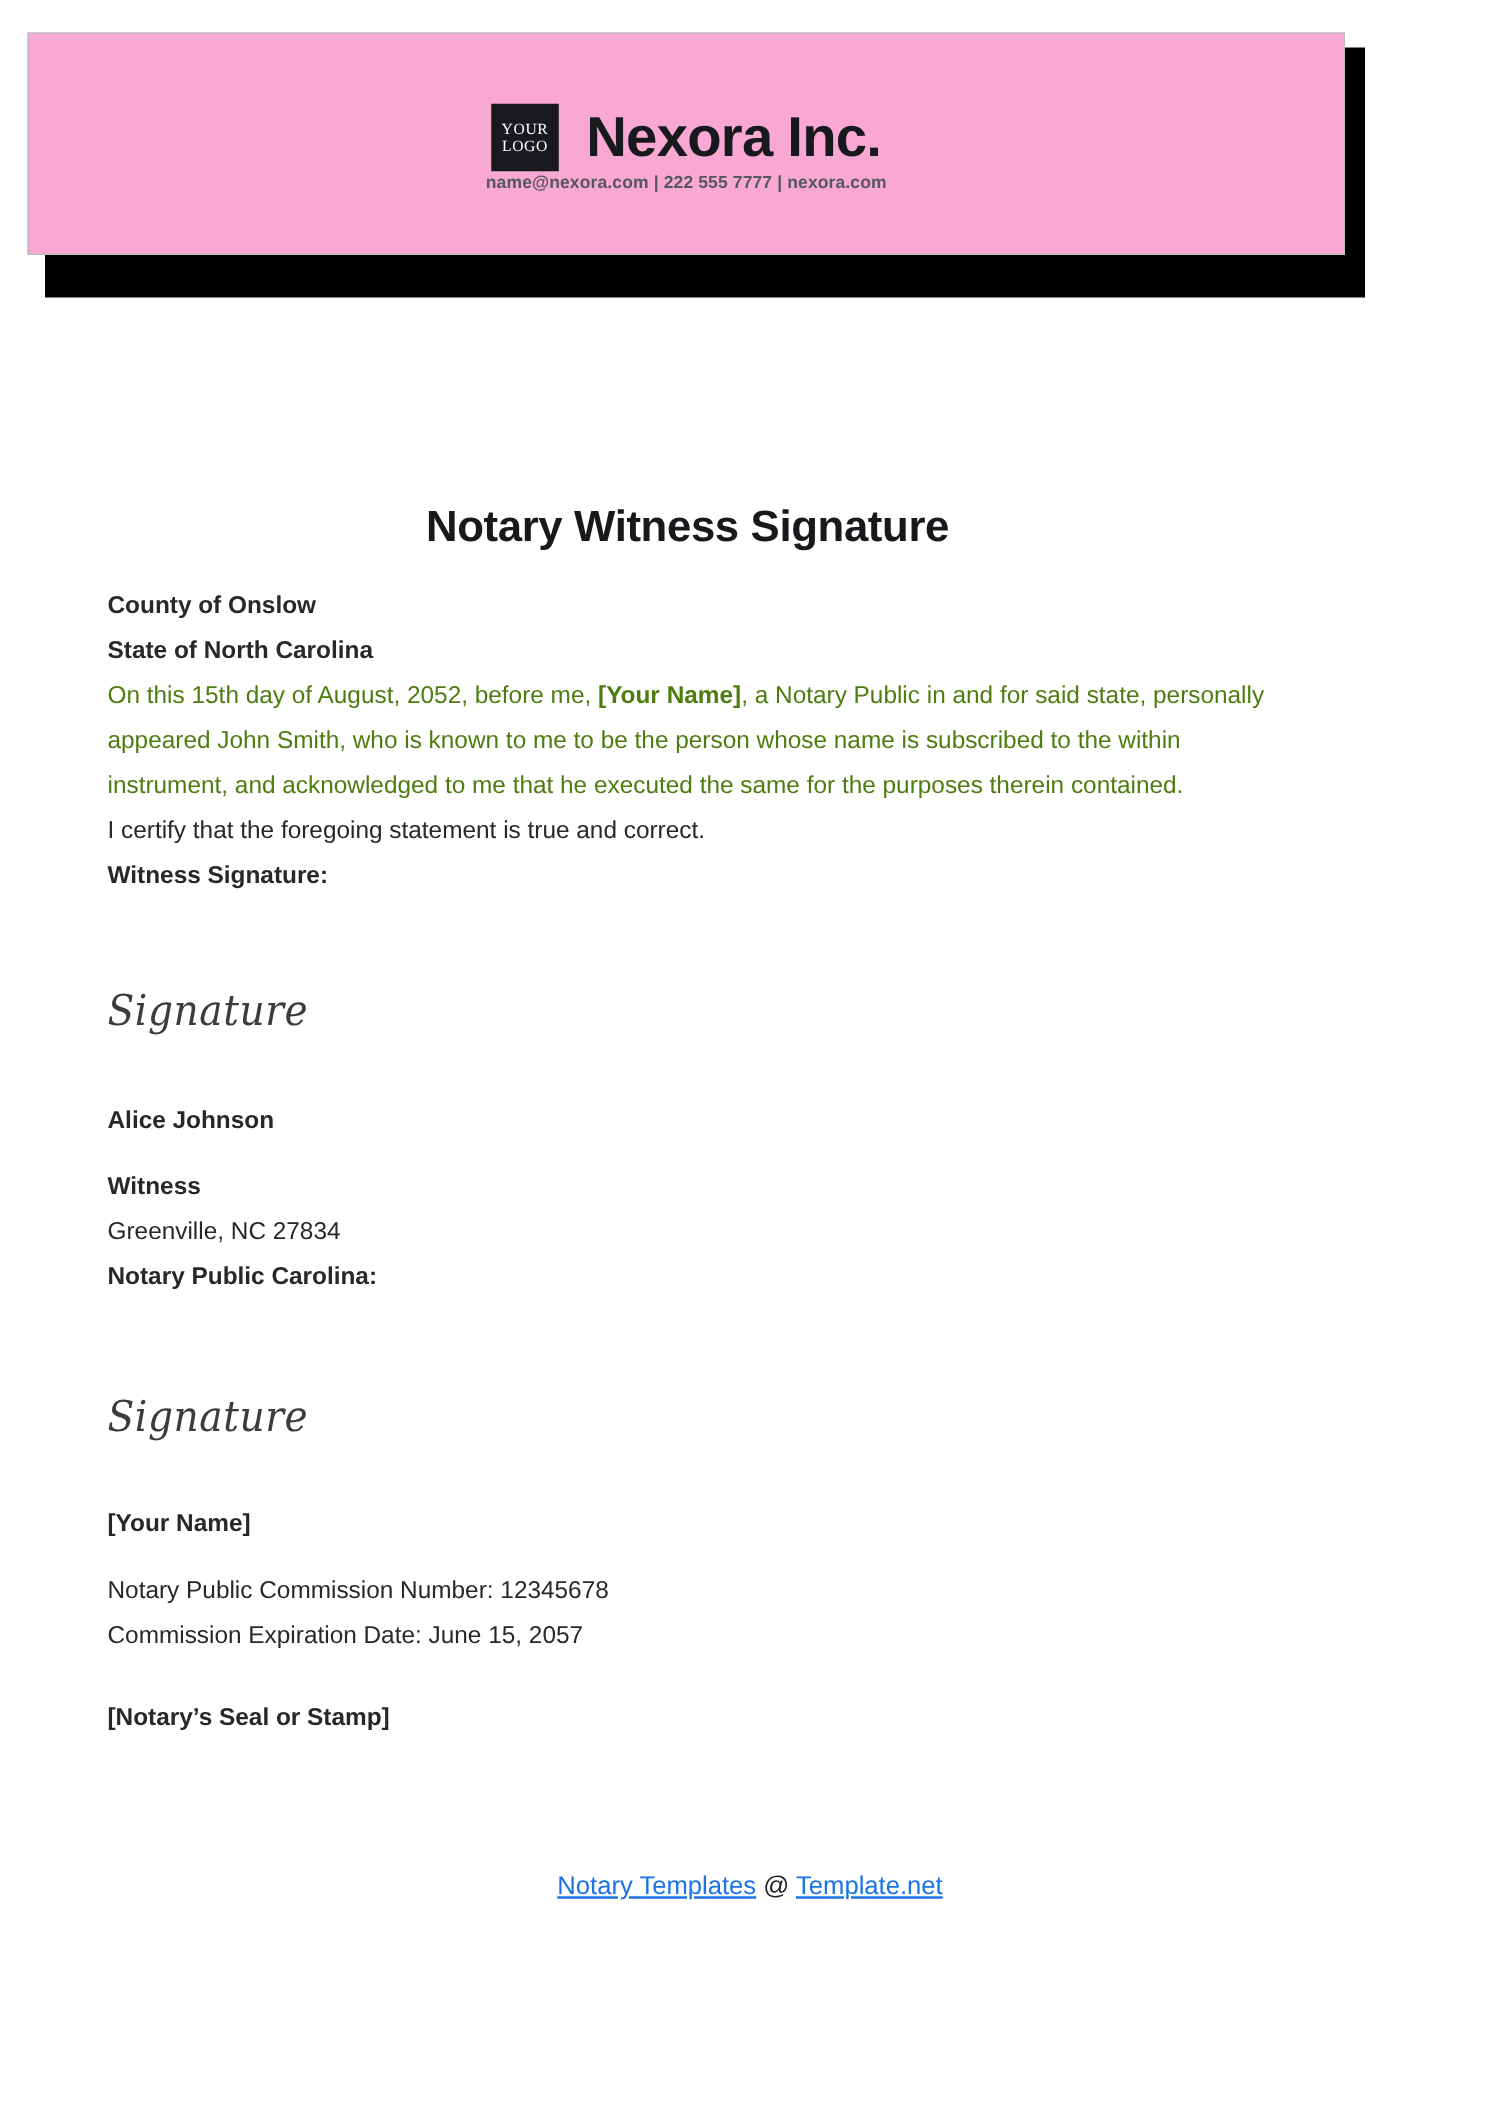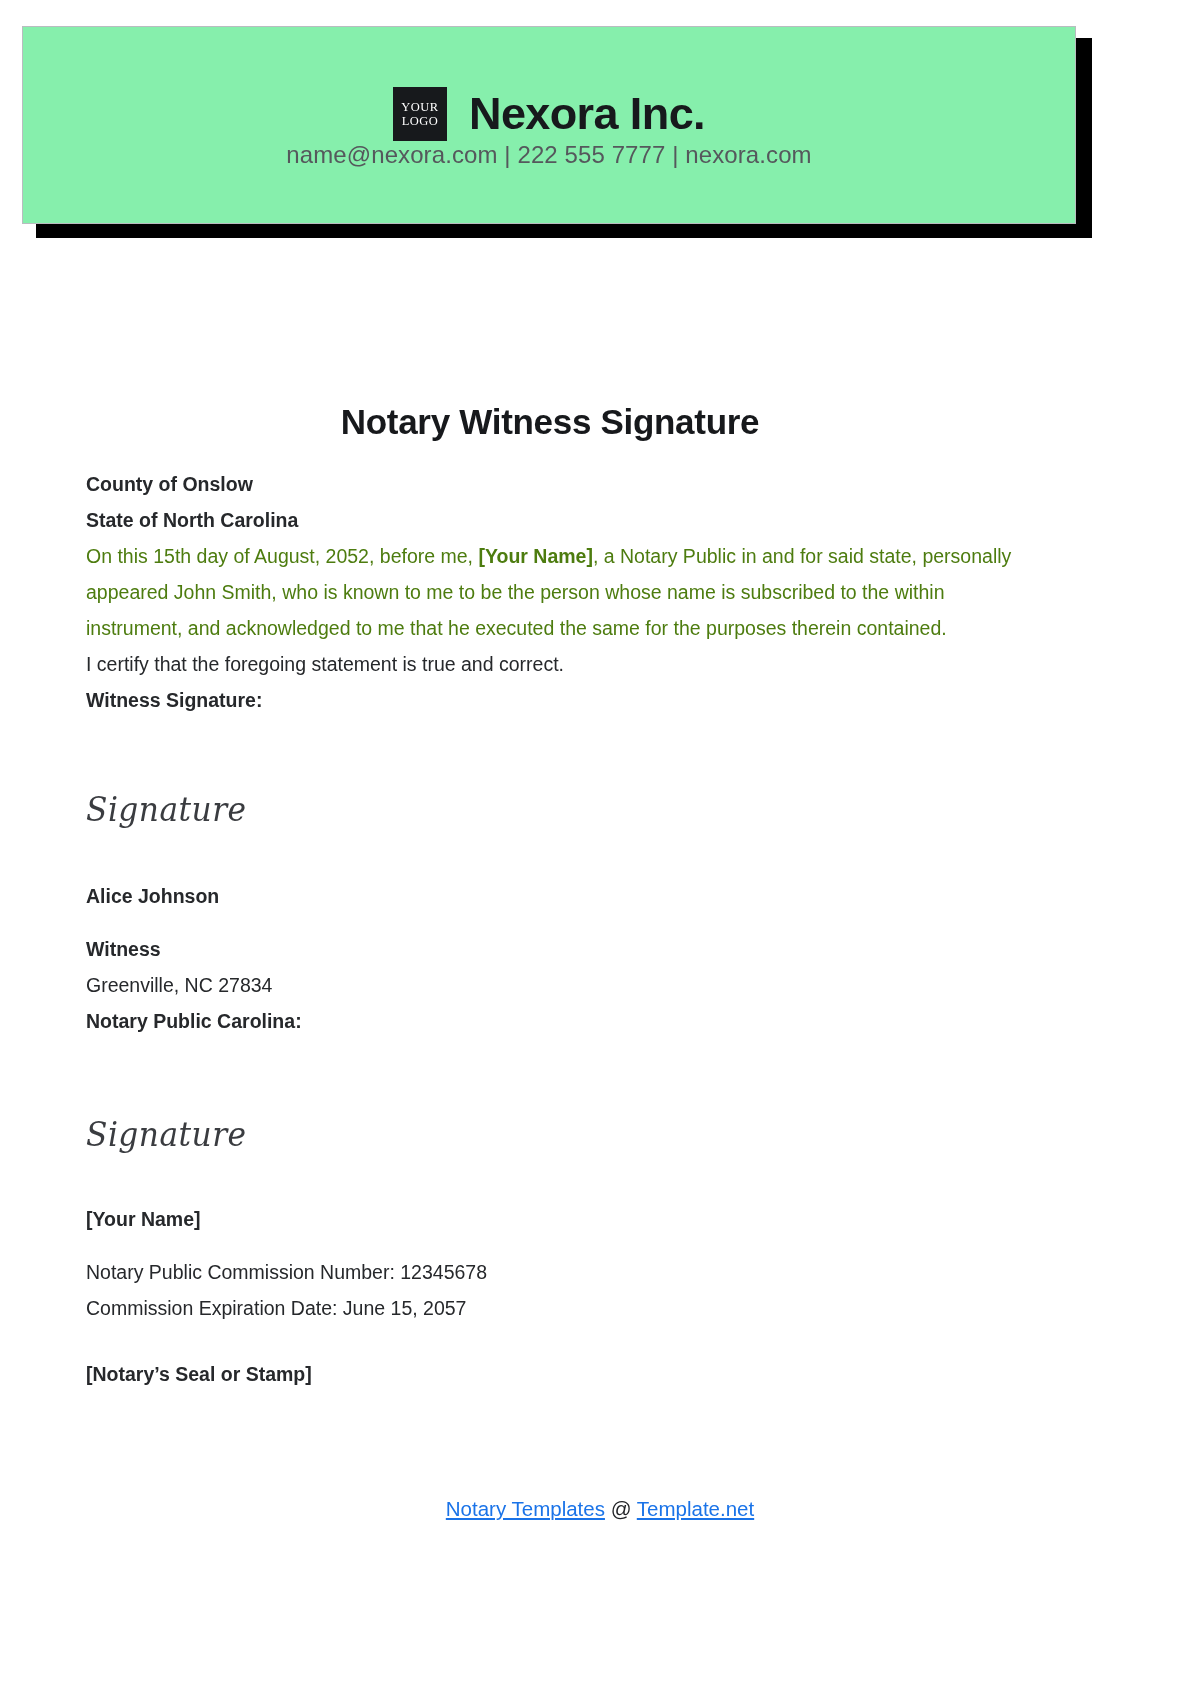--- a/index.html
+++ b/index.html
@@ -30,22 +30,22 @@
     top: 12px;
     width: 1056px;
     height: 200px;
     background: #000000;
   }
   .header-card {
     position: absolute;
     left: 0;
     top: 0;
     width: 1054px;
-    height: 198px;
-    background: #86efac;
+    height: 178px;
+    background: #f9a8d4;
     border: 1px solid #b9bcc0;
     box-sizing: border-box;
     display: flex;
     flex-direction: column;
     align-items: center;
     justify-content: center;
   }
   .brand-row {
     display: flex;
     align-items: center;
@@ -67,23 +67,24 @@
   }
   .logo-box .l1 { font-size: 12.5px; }
   .logo-box .l2 { font-size: 12.5px; }
   .brand-name {
     font-size: 45px;
     font-weight: bold;
     letter-spacing: -0.6px;
     color: #17191c;
   }
   .contact-line {
-    font-size: 24px;
+    font-size: 14px;
     color: #55585c;
     letter-spacing: 0.1px;
+    font-weight: bold;
   }
 
   
   .doc {
     position: absolute;
     left: 86px;
     top: 402px;
     width: 928px;
   }
   .doc-title {

